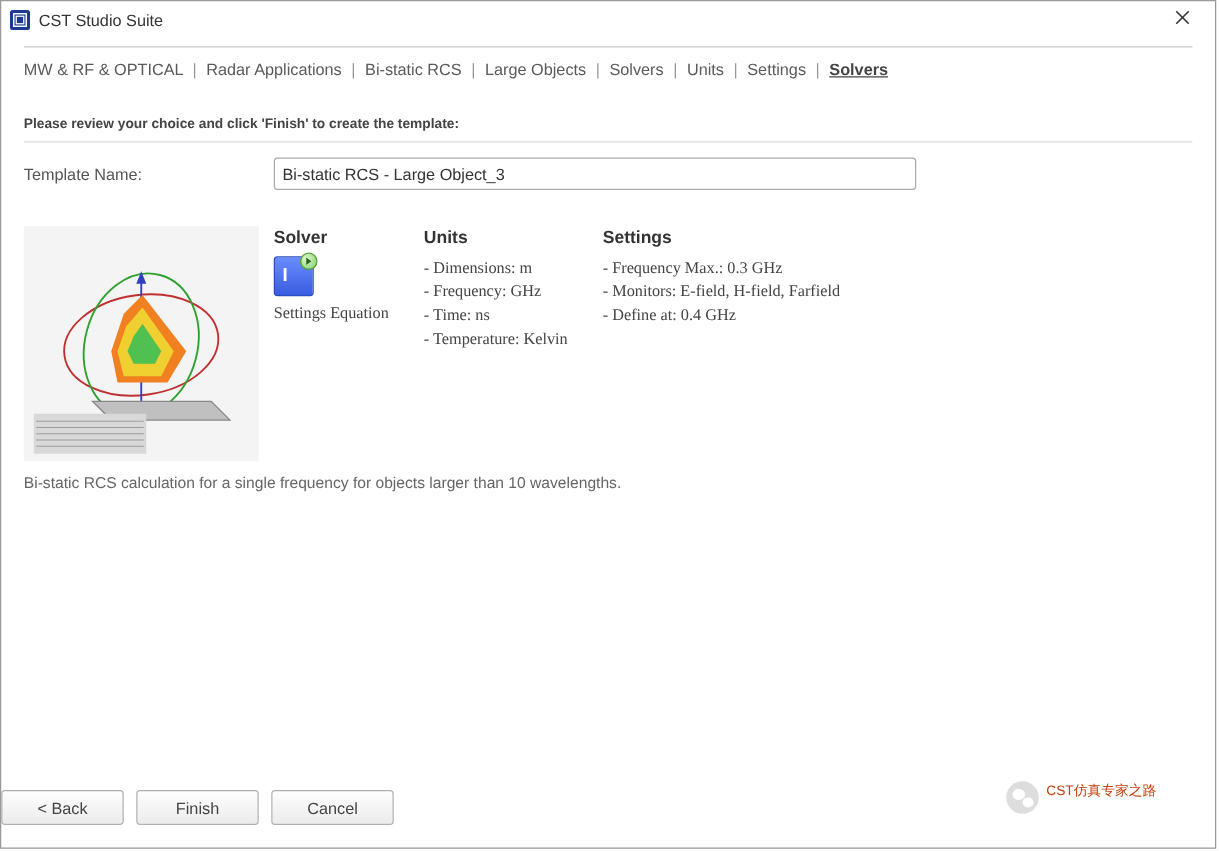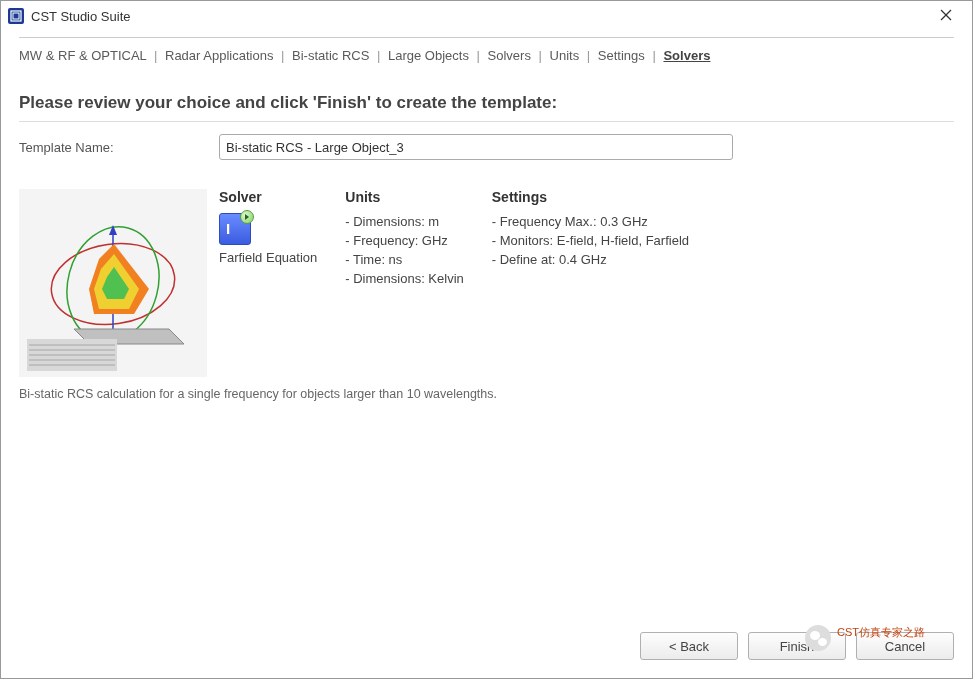--- a/index.html
+++ b/index.html
@@ -73,21 +73,21 @@
   .breadcrumb span.sep {
     color: #999;
     margin: 0 4px;
   }
   .breadcrumb span.current {
     font-weight: bold;
     text-decoration: underline;
     color: #444;
   }
   h2.instruction {
-    font-size: 17px;
+    font-size: 11px;
     font-weight: bold;
     color: #444;
     margin: 12px 0 8px 0;
   }
   hr.sep2 {
     border: none;
     border-top: 1px solid #ddd;
     margin: 0 0 12px 0;
   }
   .name-row {
@@ -139,20 +139,21 @@
     font-size: 14px;
     font-weight: bold;
     color: #333;
     margin: 0 0 8px 0;
   }
   .col .line {
     font-size: 13px;
     color: #444;
     white-space: nowrap;
     line-height: 1.45;
+    font-family: Liberation Serif, serif;
   }
   .solver-icon {
     width: 30px;
     height: 30px;
     background: linear-gradient(#6a8cff, #3a5ce0);
     border: 1px solid #2a4cc0;
     border-radius: 3px;
     position: relative;
     margin-bottom: 4px;
   }
@@ -181,21 +182,20 @@
     top: 3px;
     width: 0;
     height: 0;
     border-left: 4px solid #2a6020;
     border-top: 3px solid transparent;
     border-bottom: 3px solid transparent;
   }
   .footer {
     padding: 10px 18px 18px 0;
     display: flex;
-    justify-content: flex-end;
     gap: 10px;
   }
   .footer button {
     width: 98px;
     height: 28px;
     background: linear-gradient(#fdfdfd, #ececec);
     border: 1px solid #b0b0b0;
     border-radius: 3px;
     font-family: inherit;
     font-size: 13px;
@@ -311,29 +311,29 @@
         <div class="desc">Bi-static RCS calculation for a single frequency for objects larger than 10 wavelengths.</div>
       </div>
 
       <div class="cols">
         <div class="col">
           <h3>Solver</h3>
           <div class="solver-icon">
             <span class="letter">I</span>
             <span class="play"></span>
           </div>
-          <div class="line">Farfield Equation</div>
+          <div class="line">Settings Equation</div>
         </div>
 
         <div class="col">
           <h3>Units</h3>
           <div class="line">- Dimensions: m</div>
           <div class="line">- Frequency: GHz</div>
           <div class="line">- Time: ns</div>
-          <div class="line">- Dimensions: Kelvin</div>
+          <div class="line">- Temperature: Kelvin</div>
         </div>
 
         <div class="col">
           <h3>Settings</h3>
           <div class="line">- Frequency Max.: 0.3 GHz</div>
           <div class="line">- Monitors: E-field, H-field, Farfield</div>
           <div class="line">- Define at: 0.4 GHz</div>
         </div>
       </div>
     </div>

